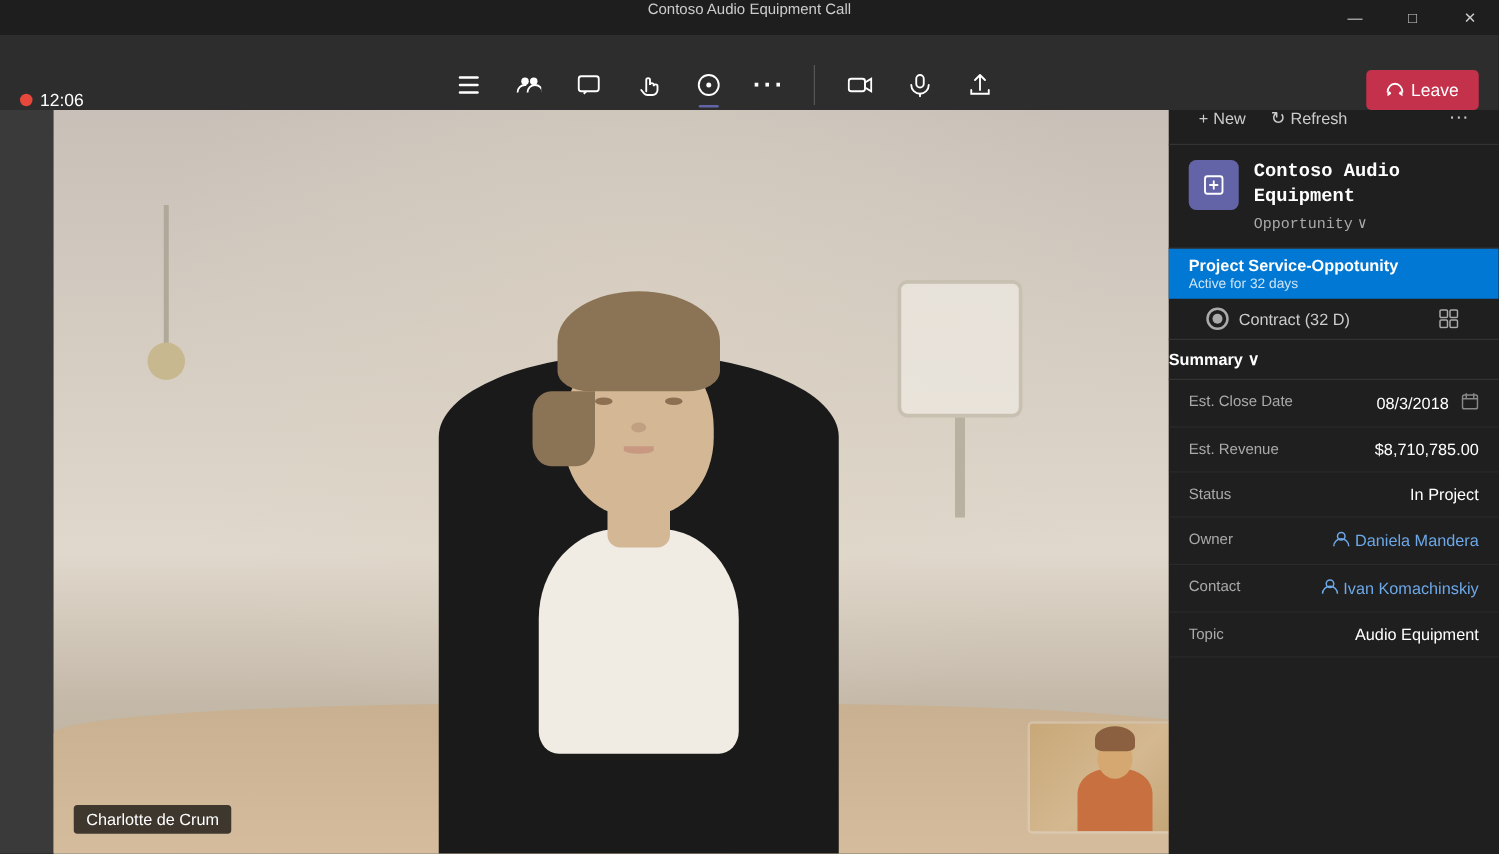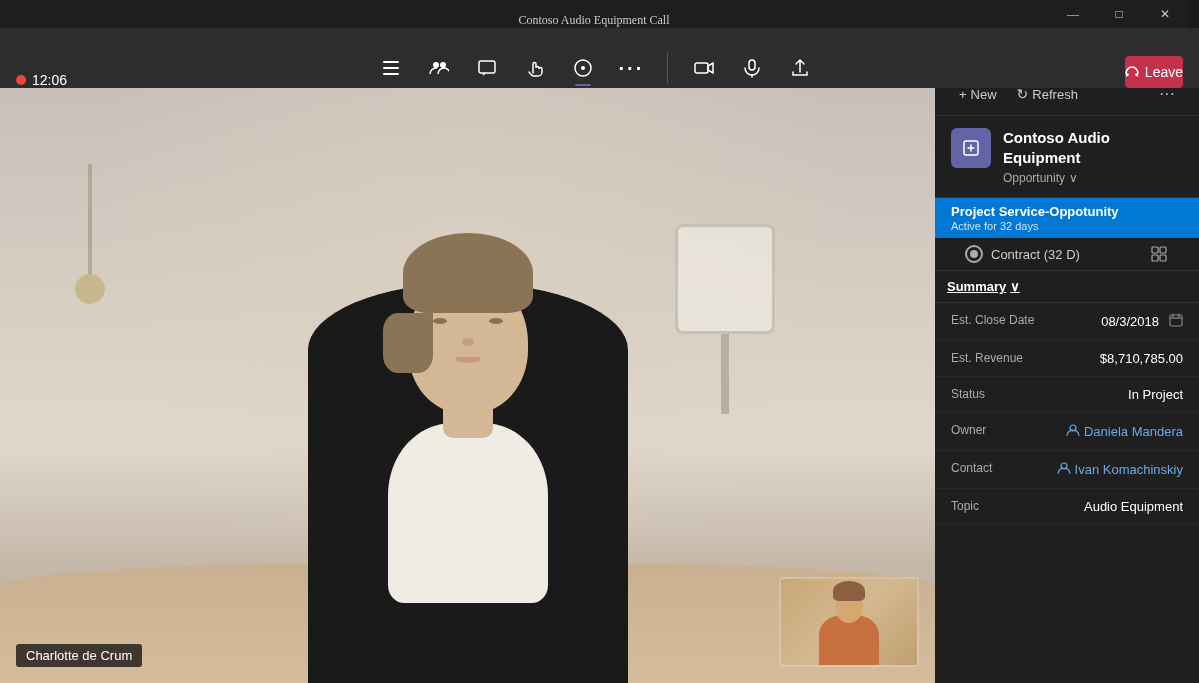--- a/index.html
+++ b/index.html
@@ -8,28 +8,27 @@
       height: 683px;
       overflow: hidden;
       background: #1a1a1a;
       font-family: 'Segoe UI', Arial, sans-serif;
       position: relative;
     }
 
     
     .title-bar {
       position: absolute;
-      top: 0; left: 0; right: 11px;
+      top: 0; left: 0; right: 0;
       height: 28px;
       background: #1e1e1e;
       display: flex;
-      align-items: flex-end;
+      align-items: flex-start;
       justify-content: center;
       z-index: 10;
-      font-family: Liberation Serif, serif;
     }
     .title-bar-title {
       color: #cccccc;
       font-size: 12px;
     }
     .title-bar-controls {
       position: absolute;
       right: 0;
       top: 0;
       display: flex;
@@ -98,21 +97,21 @@
       width: 16px;
       height: 2px;
       background: #6264a7;
       border-radius: 1px;
     }
     .leave-btn {
       background: #c4314b;
       color: white;
       border: none;
       border-radius: 4px;
-      padding: 8px 0;
+      padding: 8px 16px;
       font-size: 14px;
       cursor: pointer;
       display: flex;
       align-items: center;
       gap: 6px;
     }
 
     
     .video-area {
       position: absolute;
@@ -121,20 +120,21 @@
       width: 935px;
       bottom: 0;
       background: #3a3a3a;
       overflow: hidden;
     }
     .main-video {
       width: 100%;
       height: 100%;
       background: linear-gradient(135deg, #b8b0a8 0%, #d4cec8 30%, #e8e2d8 50%, #c8bfb0 70%, #a89f94 100%);
       position: relative;
+      margin-left: 43px;
     }
     
     .person-silhouette {
       position: absolute;
       top: 0; left: 0; right: 0; bottom: 0;
       display: flex;
       align-items: center;
       justify-content: center;
     }
     .video-overlay-bg {
@@ -320,20 +320,21 @@
       border-radius: 3px;
     }
 
     
     .record-info {
       padding: 12px 16px;
       display: flex;
       align-items: flex-start;
       gap: 12px;
       border-bottom: 1px solid #333;
+      font-family: Liberation Mono, monospace;
     }
     .record-icon {
       width: 40px;
       height: 40px;
       background: #6264a7;
       border-radius: 6px;
       display: flex;
       align-items: center;
       justify-content: center;
       font-size: 18px;
@@ -408,30 +409,29 @@
       height: 20px;
       display: flex;
       align-items: center;
       justify-content: center;
       color: #aaaaaa;
       font-size: 12px;
     }
 
     
     .summary-header {
-      padding: 8px 12px;
+      padding: 8px 0;
       display: flex;
       align-items: center;
       gap: 4px;
       font-size: 13px;
       font-weight: 600;
       color: #ffffff;
       cursor: pointer;
       border-bottom: 1px solid #333;
-      text-decoration: underline;
     }
 
     
     .fields-container {
       flex: 1;
       overflow-y: auto;
     }
     .fields-container::-webkit-scrollbar { width: 4px; }
     .fields-container::-webkit-scrollbar-thumb { background: #444; border-radius: 2px; }
 

